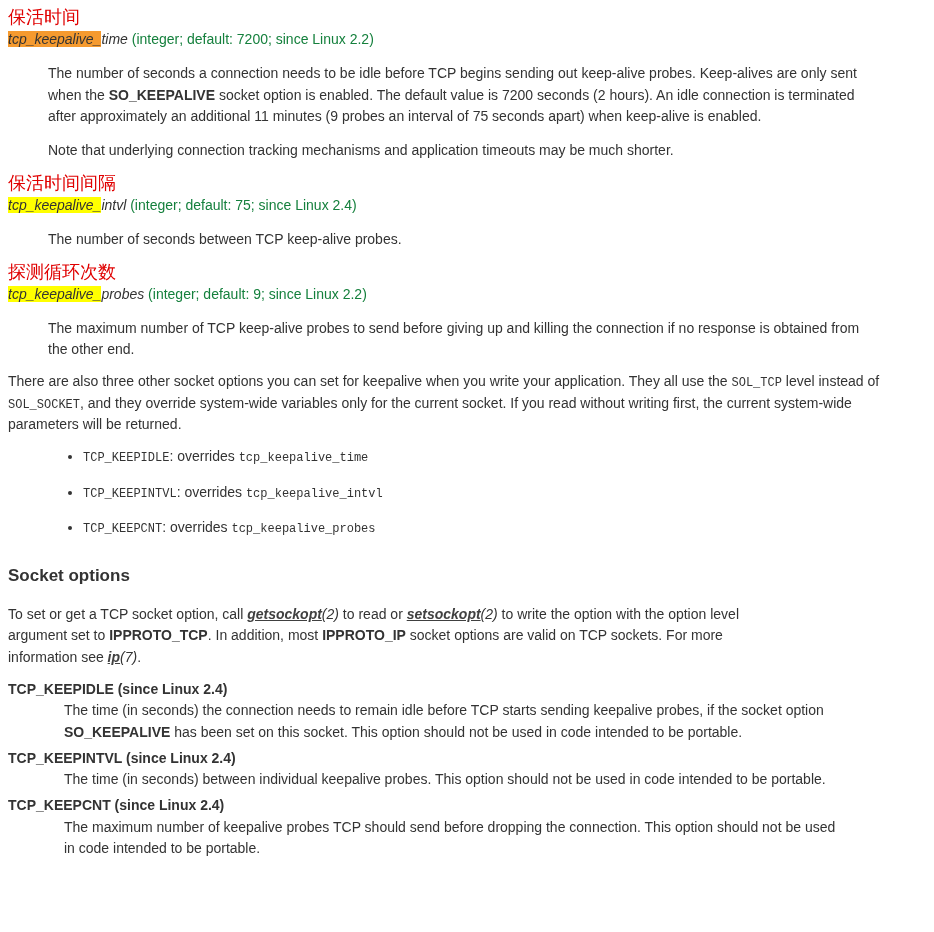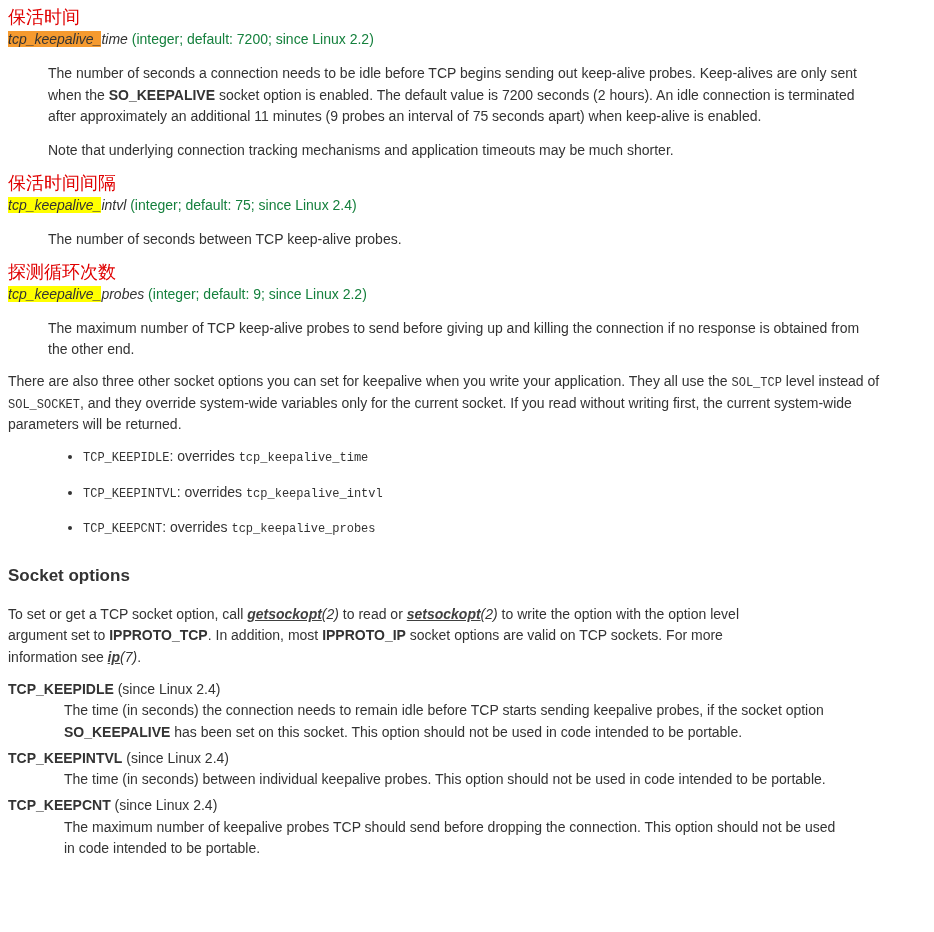--- a/index.html
+++ b/index.html
@@ -72,21 +72,21 @@
   }
   .opt-block {
     margin-left: 56px;
     max-width: 780px;
     margin-bottom: 4px;
   }
   .opt-term {
     font-weight: bold;
   }
   .opt-since {
-    font-weight: normal;
+    font-weight: bold;
   }
   .bold { font-weight: bold; }
 </style>
 </head>
 <body>
 
 <div class="annotation">保活时间</div>
 <div>
   <span class="hl-orange">tcp_keepalive_</span><span class="param-name">time</span><span class="param-meta"> (integer; default: 7200; since Linux 2.2)</span>
 </div>

